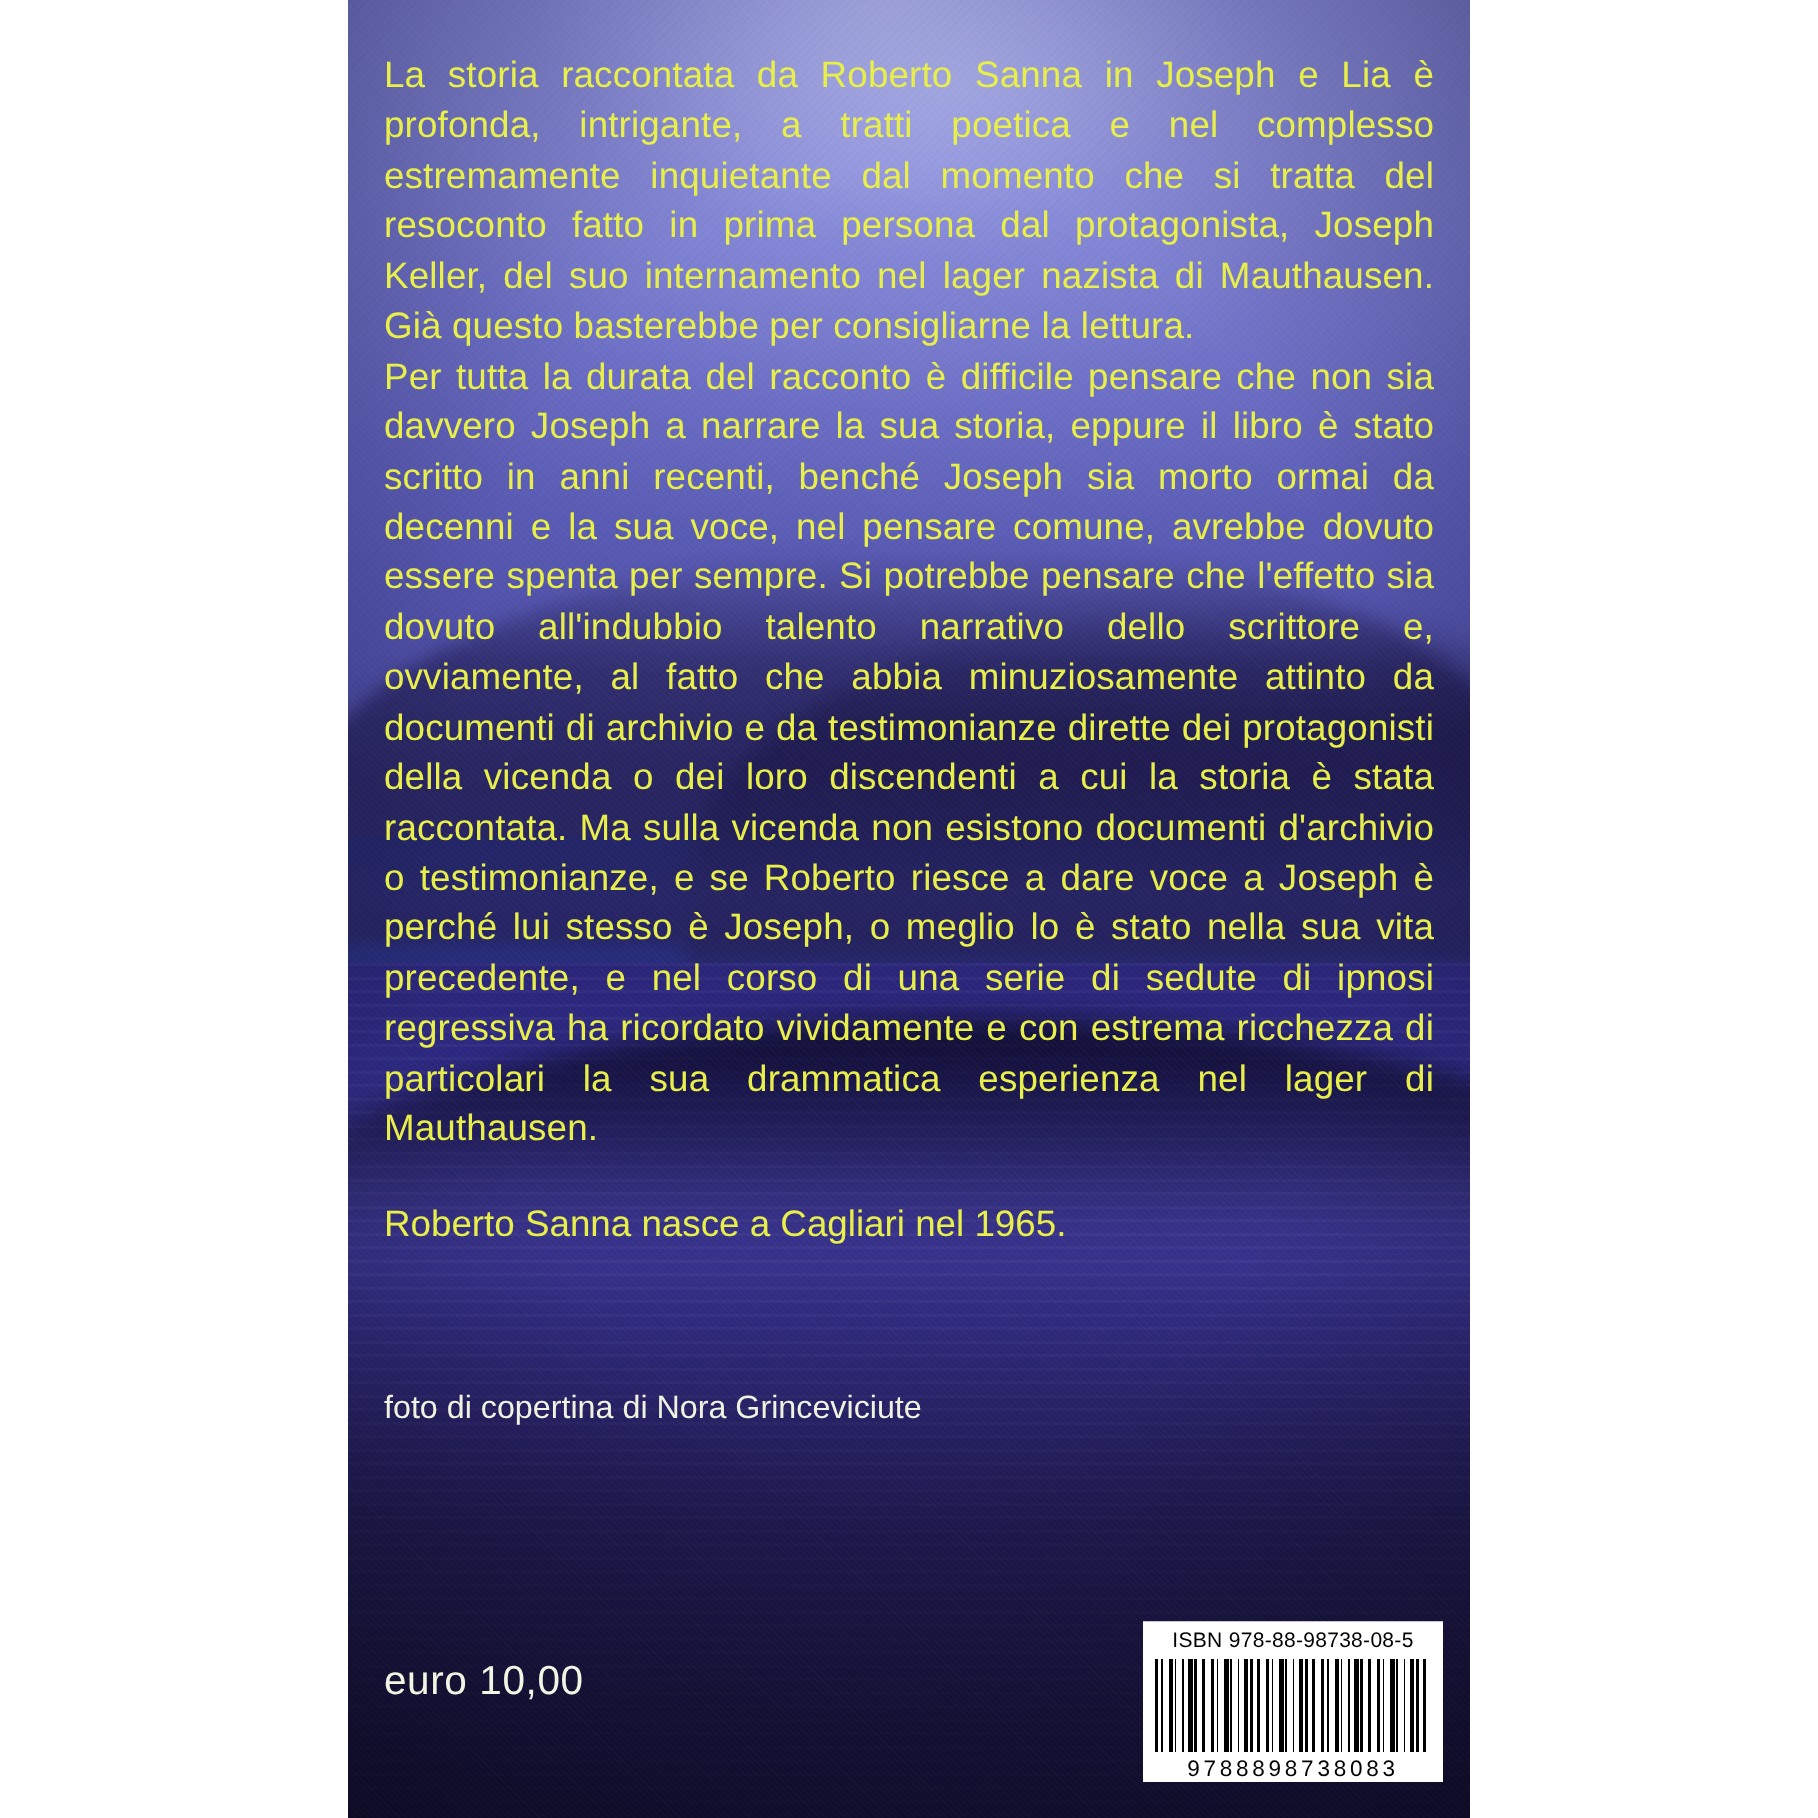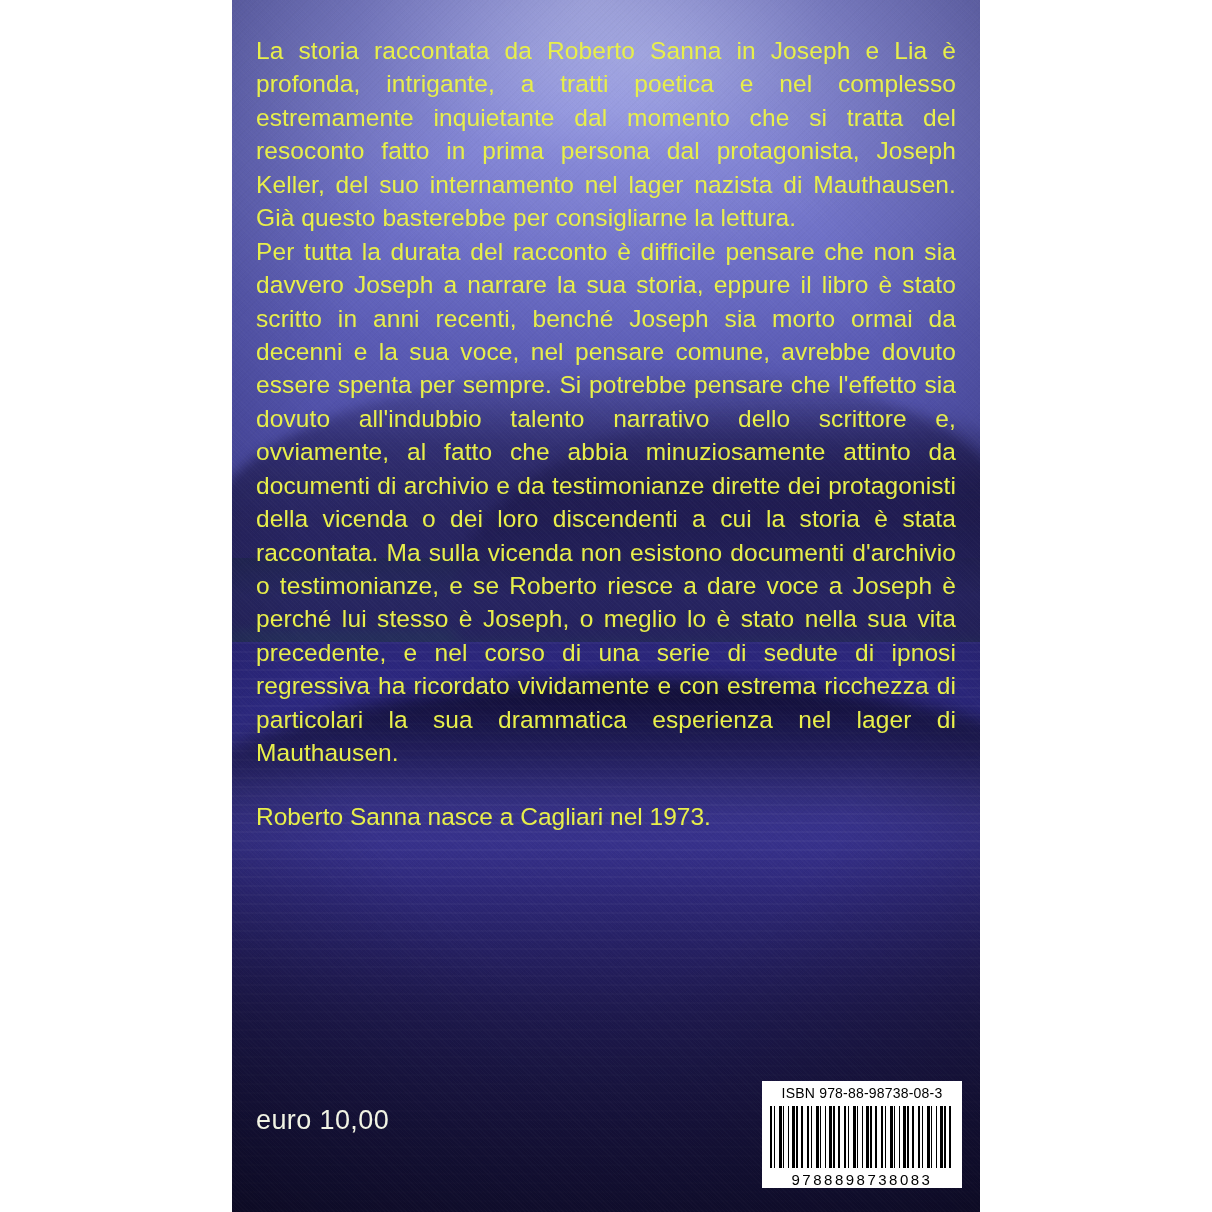--- a/index.html
+++ b/index.html
@@ -20,21 +20,21 @@
     background: #ffffff;
   }
   
   #cover {
     position: absolute;
     left: 232px;
     top: 0px;
     width: 748px;
     height: 1212px;
     overflow: hidden;
-    background: #14532d;
+    background: #1d4ed8;
   }
   
   .sky {
     position: absolute;
     left: 0; top: 0; right: 0; height: 46%;
     background:
       radial-gradient(ellipse 120% 80% at 55% 10%, #9b9fe0 0%, #7f81d2 25%, #6d6fc6 48%, #5a5bb4 70%, #4a4aa2 100%);
   }
   .sky-glow {
     position: absolute;
@@ -216,28 +216,29 @@
     <div class="vignette"></div>
 
     <div class="content">
 
       <div class="blurb">
         <p>La storia raccontata da Roberto Sanna in Joseph e Lia è profonda, intrigante, a tratti poetica e nel complesso estremamente inquietante dal momento che si tratta del resoconto fatto in prima persona dal protagonista, Joseph Keller, del suo internamento nel lager nazista di Mauthausen. Già questo basterebbe per consigliarne la lettura.</p>
         <p>Per tutta la durata del racconto è difficile pensare che non sia davvero Joseph a narrare la sua storia, eppure il libro è stato scritto in anni recenti, benché Joseph sia morto ormai da decenni e la sua voce, nel pensare comune, avrebbe dovuto essere spenta per sempre. Si potrebbe pensare che l'effetto sia dovuto all'indubbio talento narrativo dello scrittore e, ovviamente, al fatto che abbia minuziosamente attinto da documenti di archivio e da testimonianze dirette dei protagonisti della vicenda o dei loro discendenti a cui la storia è stata raccontata. Ma sulla vicenda non esistono documenti d'archivio o testimonianze, e se Roberto riesce a dare voce a Joseph è perché lui stesso è Joseph, o meglio lo è stato nella sua vita precedente, e nel corso di una serie di sedute di ipnosi regressiva ha ricordato vividamente e con estrema ricchezza di particolari la sua drammatica esperienza nel lager di Mauthausen.</p>
       </div>
 
       <div class="author-note">
-        <p>Roberto Sanna nasce a Cagliari nel 1973.</p>
+        <p>Roberto Sanna nasce a Cagliari nel 1965.</p>
       </div>
 
+      <div class="photo-credit">foto di copertina di Nora Grinceviciute</div>
 
       <div class="price">euro 10,00</div>
 
       <div class="barcode-wrap">
-        <div class="isbn-line">ISBN 978-88-98738-08-3</div>
+        <div class="isbn-line">ISBN 978-88-98738-08-5</div>
         <div class="barcode">
           <div class="bars"></div>
         </div>
         <div class="barcode-digits">9788898738083</div>
       </div>
 
     </div>
   </div>
 </div>
 

